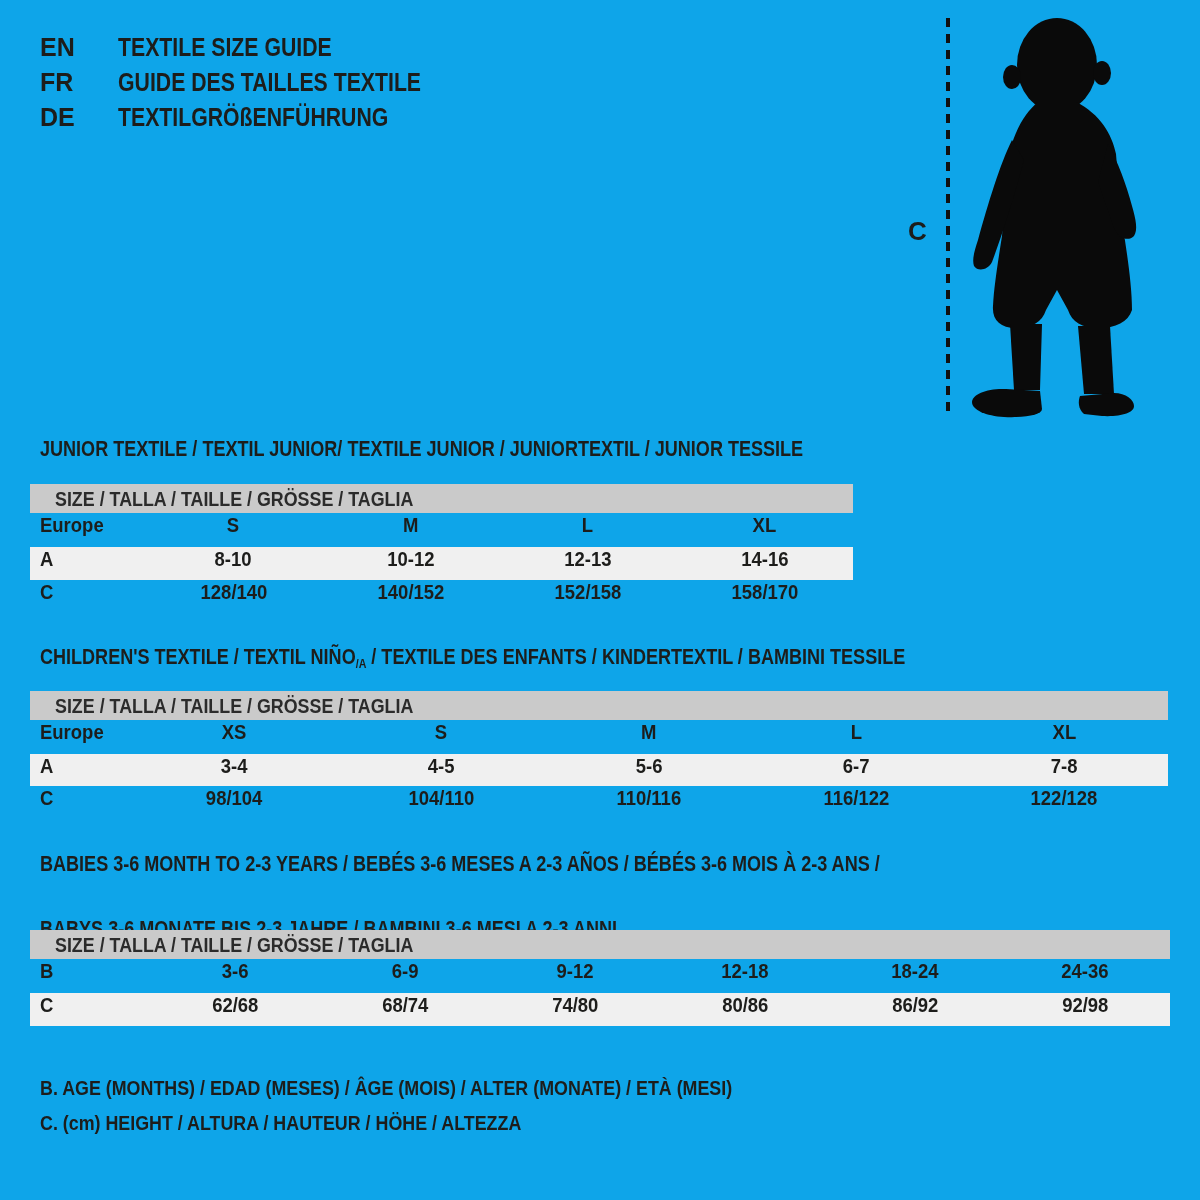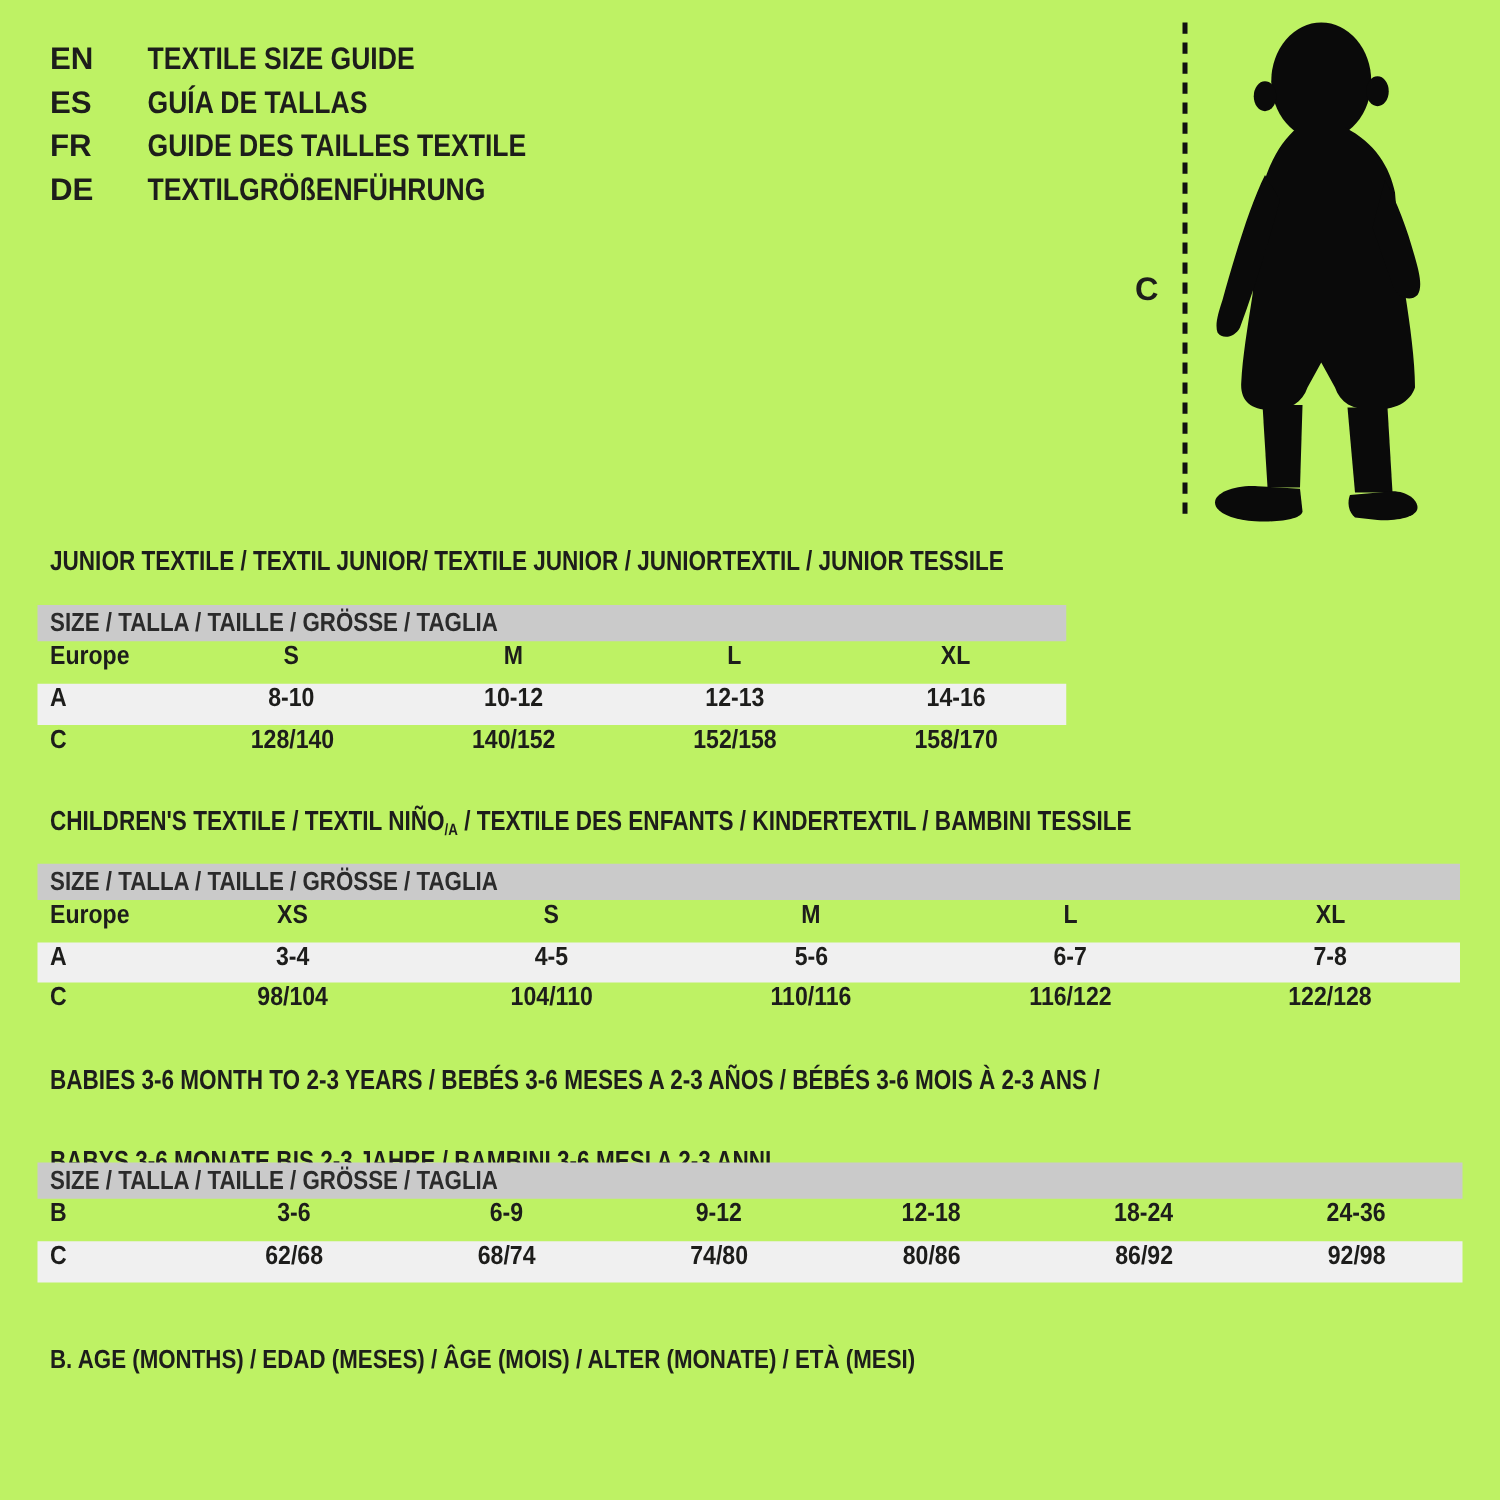--- a/index.html
+++ b/index.html
@@ -1,16 +1,16 @@
 <!DOCTYPE html>
 <html><head>
 <meta charset="utf-8">
 <style>
   html,body{margin:0;padding:0;background:#fff;}
-  .page{position:relative;width:1200px;height:1200px;background:#bef264;overflow:hidden;
+  .page{position:relative;width:1200px;height:1200px;background:#0ea5e9;overflow:hidden;
         font-family:"Liberation Sans",sans-serif;font-weight:bold;color:#1d1d1b;}
   .cx{display:inline-block;white-space:nowrap;transform:scaleX(0.86);}
   .ox-left{transform-origin:0 50%;}
   .t82{transform:scaleX(0.82);}
   .t85{transform:scaleX(0.85);}
   .t88{transform:scaleX(0.88);}
 
   
   .lang-block{position:absolute;left:40px;top:30px;font-size:25px;line-height:35px;}
   .lang-row{display:flex;}
@@ -19,43 +19,39 @@
   
   .figure-svg{position:absolute;left:900px;top:14px;width:280px;height:416px;}
   .measure-label{position:absolute;left:908px;top:216px;font-size:26px;}
 
   
   .sec-title{position:absolute;left:40px;font-size:22px;line-height:26px;}
   .sub{font-size:13px;vertical-align:-4px;}
 
   
   .sg-table{position:absolute;left:30px;}
-  .size-bar{background:#cacaca;height:29px;line-height:29px;padding-left:10px;
+  .size-bar{background:#cacaca;height:29px;line-height:29px;padding-left:25px;
             font-size:21px;color:#2b2b2b;}
   .trow{display:flex;align-items:flex-start;font-size:21px;}
   .trow.alt{background:#f0f0f0;}
   .tlabel{padding-left:10px;box-sizing:border-box;}
   .tcell{flex:1;text-align:center;}
 
   
   .legend{position:absolute;left:40px;top:1070px;font-size:21px;line-height:35px;}
 </style>
 </head>
 <body>
 
 <div class="page">
 
   <div class="lang-block">
     <div class="lang-row">
       <span class="lang-code">EN</span>
       <span class="cx ox-left t85">TEXTILE SIZE GUIDE</span>
-    </div>
-    <div class="lang-row">
-      <span class="lang-code">ES</span>
-      <span class="cx ox-left t85">GUÍA DE TALLAS</span>
     </div>
     <div class="lang-row">
       <span class="lang-code">FR</span>
       <span class="cx ox-left t85">GUIDE DES TAILLES TEXTILE</span>
     </div>
     <div class="lang-row">
       <span class="lang-code">DE</span>
       <span class="cx ox-left t85">TEXTILGRÖßENFÜHRUNG</span>
     </div>
   </div>
@@ -172,15 +168,16 @@
       <div class="tcell"><span class="cx t88">68/74</span></div>
       <div class="tcell"><span class="cx t88">74/80</span></div>
       <div class="tcell"><span class="cx t88">80/86</span></div>
       <div class="tcell"><span class="cx t88">86/92</span></div>
       <div class="tcell"><span class="cx t88">92/98</span></div>
     </div>
   </div>
 
   <div class="legend">
     <div><span class="cx ox-left t85">B. AGE (MONTHS) / EDAD (MESES) / ÂGE (MOIS) / ALTER (MONATE) / ETÀ (MESI)</span></div>
+    <div><span class="cx ox-left t85">C. (cm) HEIGHT / ALTURA / HAUTEUR / HÖHE / ALTEZZA</span></div>
   </div>
 
 </div>
 
 </body></html>

